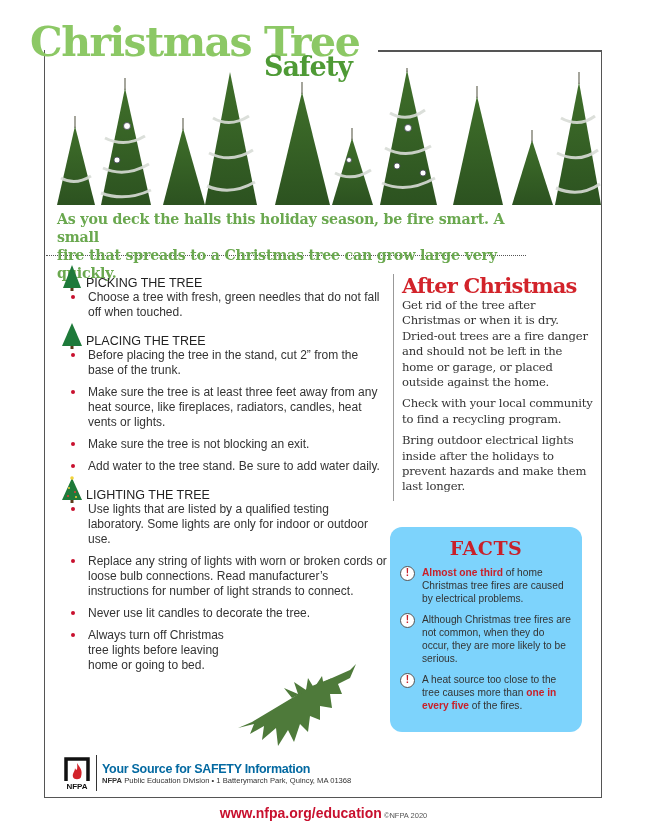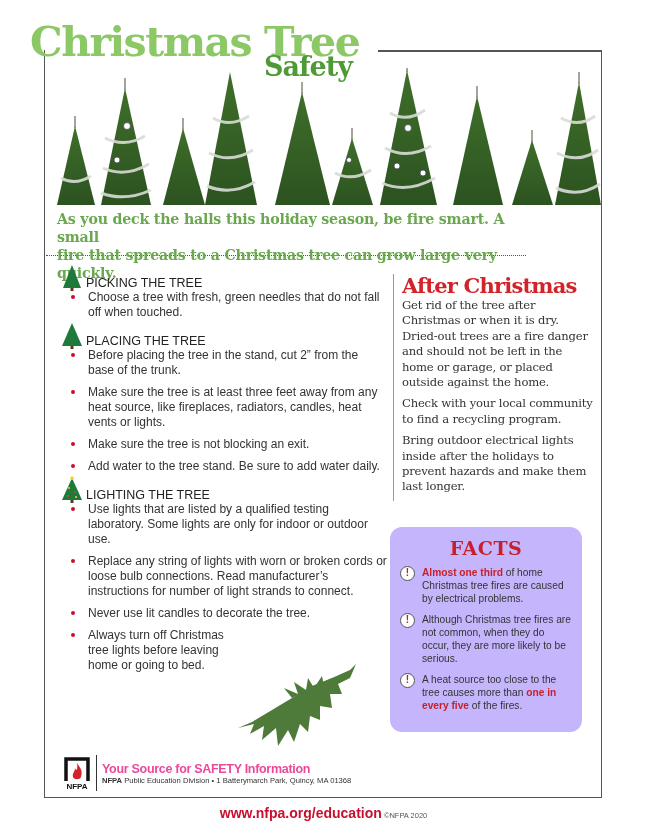--- a/index.html
+++ b/index.html
@@ -29,30 +29,30 @@
   ul.bullets { list-style:none; margin-left:8px; }
   ul.bullets li { position:relative; padding-left:18px; font-family:"Liberation Sans", sans-serif; font-size:12px; line-height:15px; color:#333; margin-bottom:7px; }
   ul.bullets li::before { content:""; position:absolute; left:1px; top:5px; width:4px; height:4px; border-radius:50%; background:#c8102e; }
 
   .sprig { position:absolute; left:232px; top:660px; width:130px; height:90px; }
 
   .after { position:absolute; left:393px; top:274px; width:200px; border-left:1.5px solid #999; padding-left:8px; }
   .after h2 { font-family:"DejaVu Serif", serif; font-weight:bold; font-size:21px; color:#d2232a; letter-spacing:-0.8px; line-height:24px; }
   .after p { font-family:"DejaVu Serif", serif; font-size:11.6px; line-height:15.4px; color:#333; margin-bottom:6px; letter-spacing:-0.2px; }
 
-  .facts { position:absolute; left:390px; top:527px; width:192px; height:205px; background:#c4b5fd; border-radius:12px; padding:10px 10px; }
+  .facts { position:absolute; left:390px; top:527px; width:192px; height:205px; background:#7dd3fc; border-radius:12px; padding:10px 10px; }
   .facts h3 { text-align:center; font-family:"DejaVu Serif", serif; font-weight:bold; font-size:19px; color:#c8202a; margin-bottom:7px; letter-spacing:0.5px; }
   .fact { position:relative; padding-left:22px; font-family:"Liberation Sans", sans-serif; font-size:10.2px; line-height:13px; color:#333; margin-bottom:8px; }
   .fact .alert { position:absolute; left:0; top:0; width:15px; height:15px; border-radius:50%; border:1.5px solid #555; background:#fff; color:#c8202a; font-weight:bold; font-size:10px; line-height:12px; text-align:center; }
   .hl { color:#c8202a; font-weight:bold; }
 
   .footer { position:absolute; left:62px; top:755px; display:flex; align-items:center; }
   .logo { width:30px; height:36px; position:relative; }
   .divider { width:1px; height:36px; background:#333; margin:0 5px 0 4px; }
-  .f-title { font-family:"Liberation Sans", sans-serif; font-weight:bold; font-size:12.5px; color:#ec4899; letter-spacing:-0.3px; }
+  .f-title { font-family:"Liberation Sans", sans-serif; font-weight:bold; font-size:12.5px; color:#0369a1; letter-spacing:-0.3px; }
   .f-sub { font-family:"Liberation Sans", sans-serif; font-size:7.6px; color:#333; }
   .f-sub b { font-weight:bold; }
 
   .bottom { position:absolute; left:0; top:803px; width:647px; text-align:center; }
   .bottom .url { font-family:"Liberation Sans", sans-serif; font-weight:bold; font-size:14px; color:#c8102e; }
   .bottom .copy { font-family:"Liberation Sans", sans-serif; font-size:7.5px; color:#555; }
 </style>
 </head>
 <body>
 

